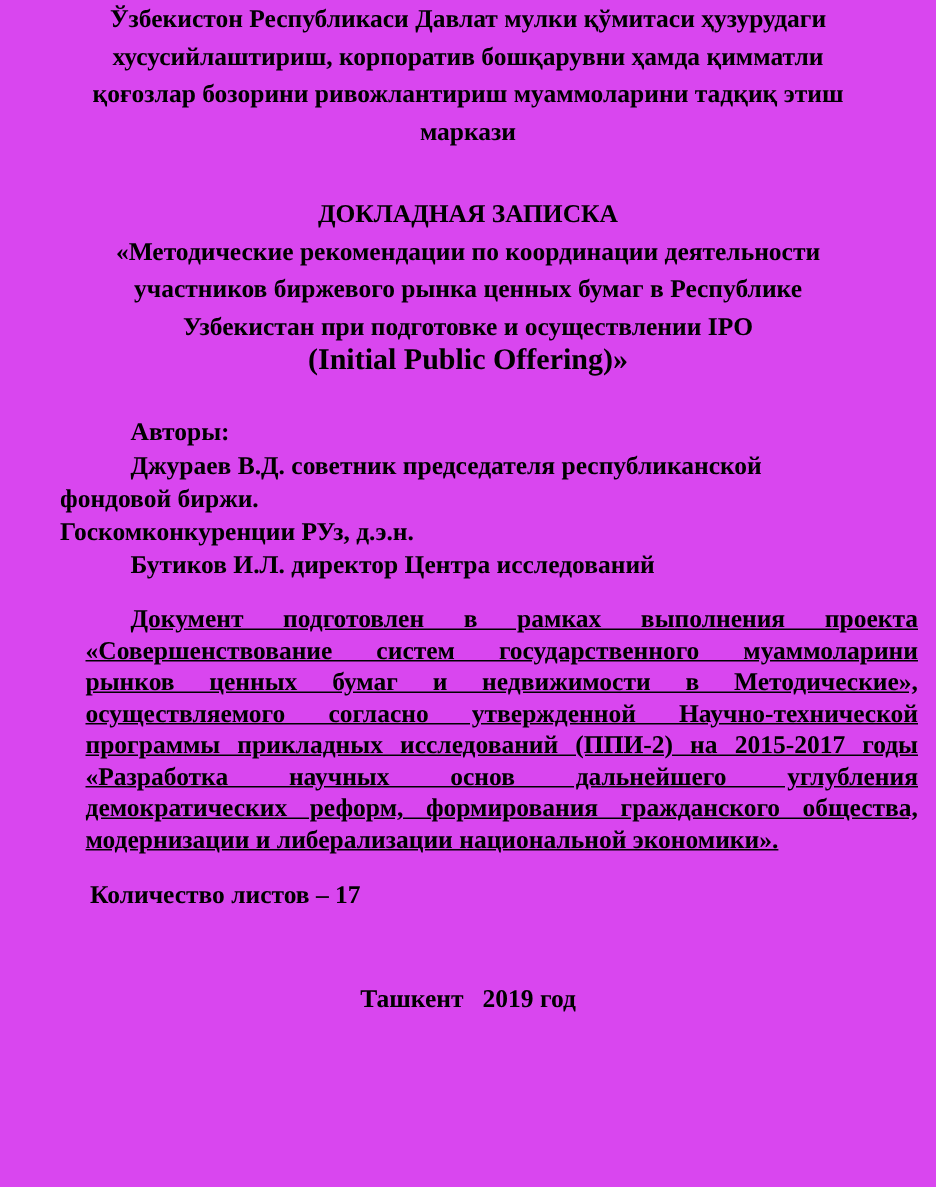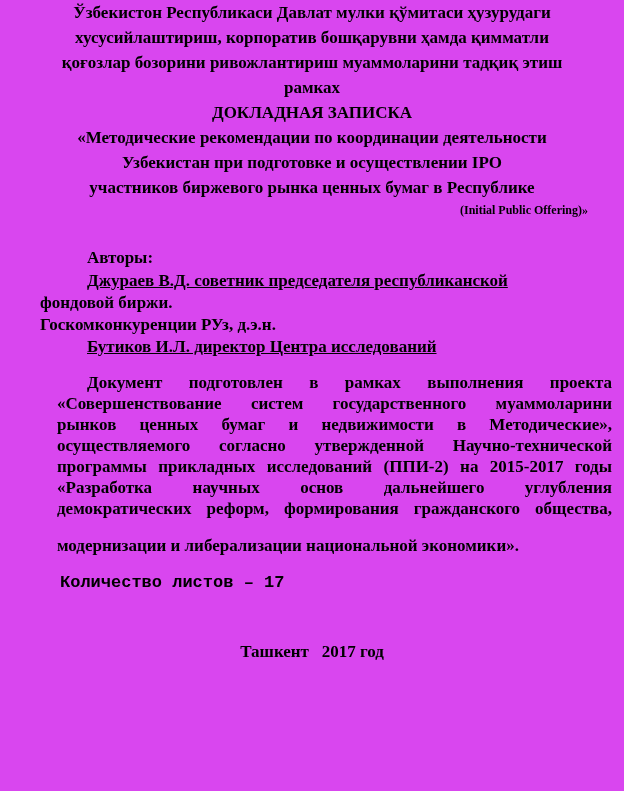--- a/index.html
+++ b/index.html
@@ -20,91 +20,90 @@
     padding: 0 36px;
     overflow: hidden;
   }
   
   .org-header .doc-line,
   .title-block .doc-line {
     text-align: center;
     line-height: 25px;
   }
   .title-block {
+    margin-top: 30px;
   }
   .title-subtitle {
-    text-align: right;
-    font-size: 12px;
+    text-align: center;
+    font-size: 20px;
     line-height: 21px;
   }
   
   .authors-section {
     margin-top: 24px;
     margin-left: 4px;
   }
   .authors-label {
     line-height: 25px;
     text-indent: 47px;
   }
   .author-line {
     line-height: 22px;
   }
   .author-line.indent {
     text-indent: 47px;
-    text-decoration: underline;
   }
   
   .project-description {
     margin-top: 14px;
     margin-left: 21px;
     width: 555px;
   }
   .project-line {
     line-height: 21px;
     text-align: justify;
     text-align-last: justify;
+    text-decoration: underline;
   }
   .project-line.first {
     text-indent: 30px;
   }
   .project-line.last {
     text-align-last: left;
-    margin-top: 16px;
   }
   
   .sheet-count {
     margin-top: 14px;
     margin-left: 24px;
     line-height: 25px;
-    font-family: Liberation Mono, monospace;
   }
   .place-year {
     margin-top: 44px;
     text-align: center;
     line-height: 25px;
     white-space: pre;
   }
 </style>
 </head>
 <body>
 
 <div class="page">
 
   <div class="org-header">
     <div class="doc-line">Ўзбекистон Республикаси Давлат мулки қўмитаси ҳузурудаги</div>
     <div class="doc-line">хусусийлаштириш, корпоратив бошқарувни ҳамда қимматли</div>
     <div class="doc-line">қоғозлар бозорини ривожлантириш муаммоларини тадқиқ этиш</div>
-    <div class="doc-line">рамках</div>
+    <div class="doc-line">маркази</div>
   </div>
 
   <div class="title-block">
     <div class="doc-line">ДОКЛАДНАЯ ЗАПИСКА</div>
     <div class="doc-line">«Методические рекомендации по координации деятельности</div>
+    <div class="doc-line">участников биржевого рынка ценных бумаг в Республике</div>
     <div class="doc-line">Узбекистан при подготовке и осуществлении IPO</div>
-    <div class="doc-line">участников биржевого рынка ценных бумаг в Республике</div>
     <div class="title-subtitle">(Initial Public Offering)»</div>
   </div>
 
   <div class="authors-section">
     <div class="authors-label">Авторы:</div>
     <div class="author-line indent">Джураев В.Д. советник председателя республиканской</div>
     <div class="author-line">фондовой биржи.</div>
     <div class="author-line">Госкомконкуренции РУз, д.э.н.</div>
     <div class="author-line indent">Бутиков И.Л. директор Центра исследований</div>
   </div>
@@ -115,15 +114,15 @@
     <div class="project-line">рынков ценных бумаг и недвижимости в Методические»,</div>
     <div class="project-line">осуществляемого согласно утвержденной Научно-технической</div>
     <div class="project-line">программы прикладных исследований (ППИ-2) на 2015-2017 годы</div>
     <div class="project-line">«Разработка научных основ дальнейшего углубления</div>
     <div class="project-line">демократических реформ, формирования гражданского общества,</div>
     <div class="project-line last">модернизации и либерализации национальной экономики».</div>
   </div>
 
   <div class="sheet-count">Количество листов – 17</div>
 
-  <div class="place-year">Ташкент   2017 год</div>
+  <div class="place-year">Ташкент   2019 год</div>
 
 </div>
 
 </body></html>

